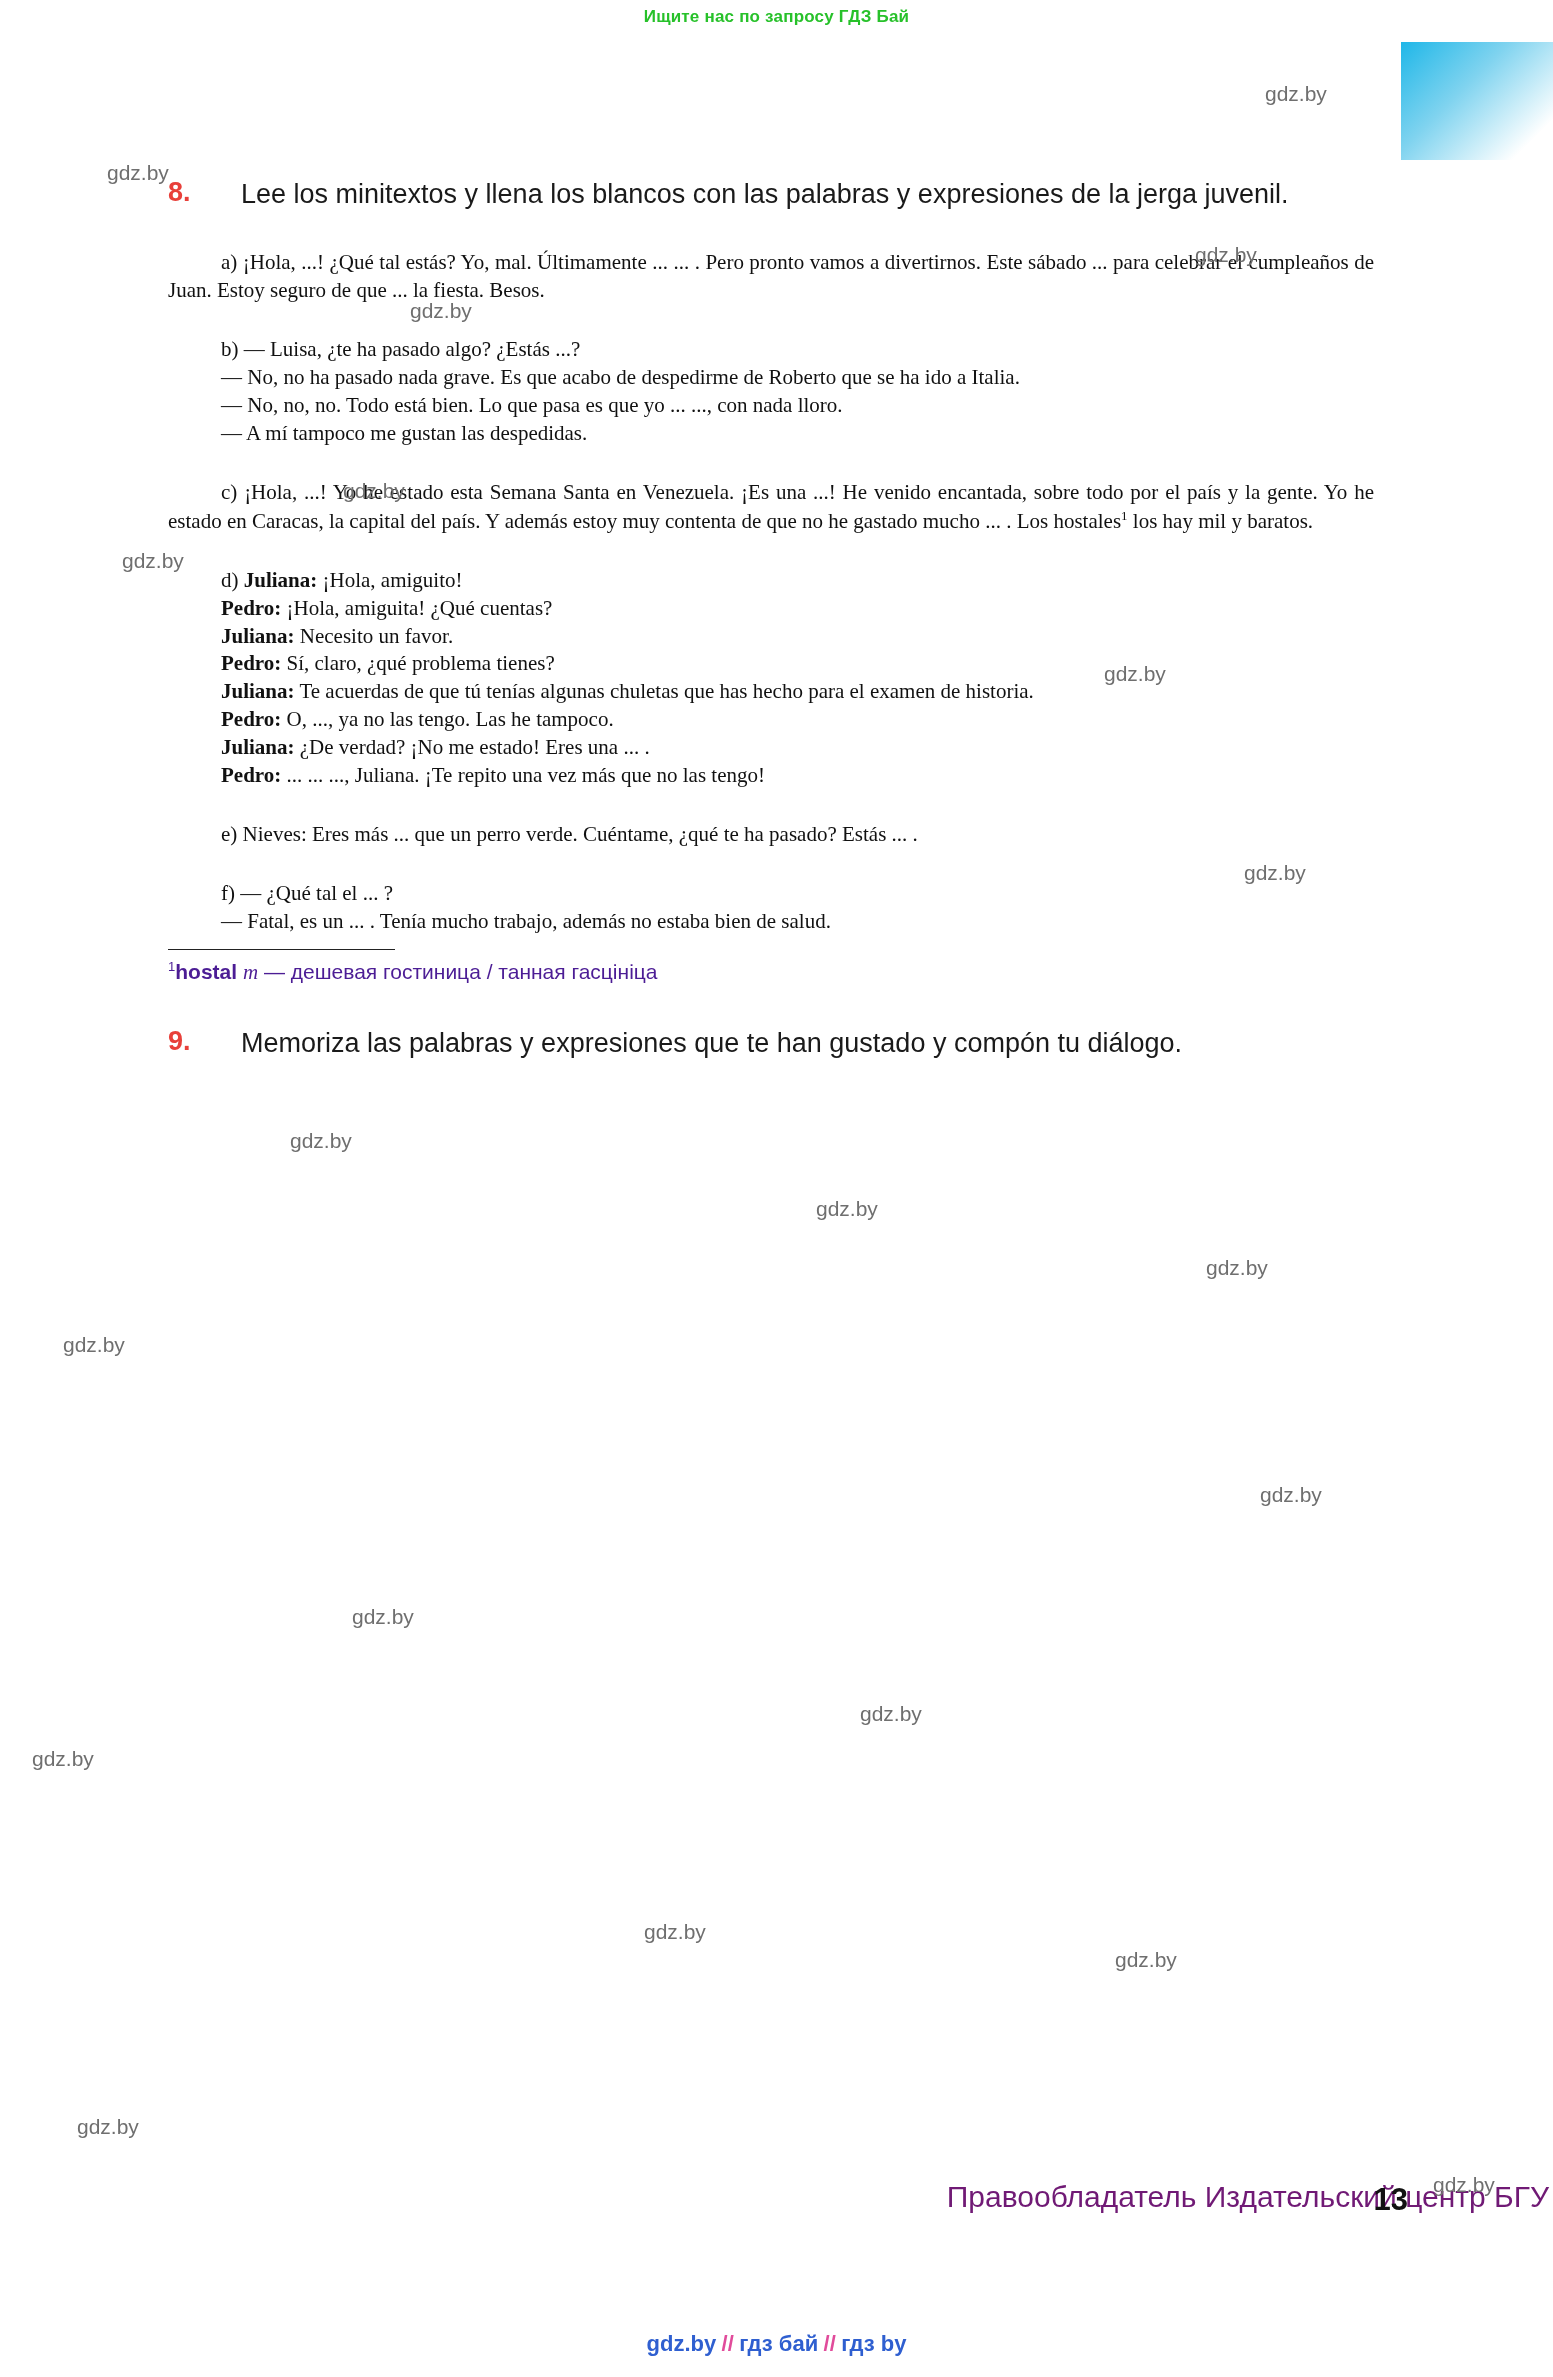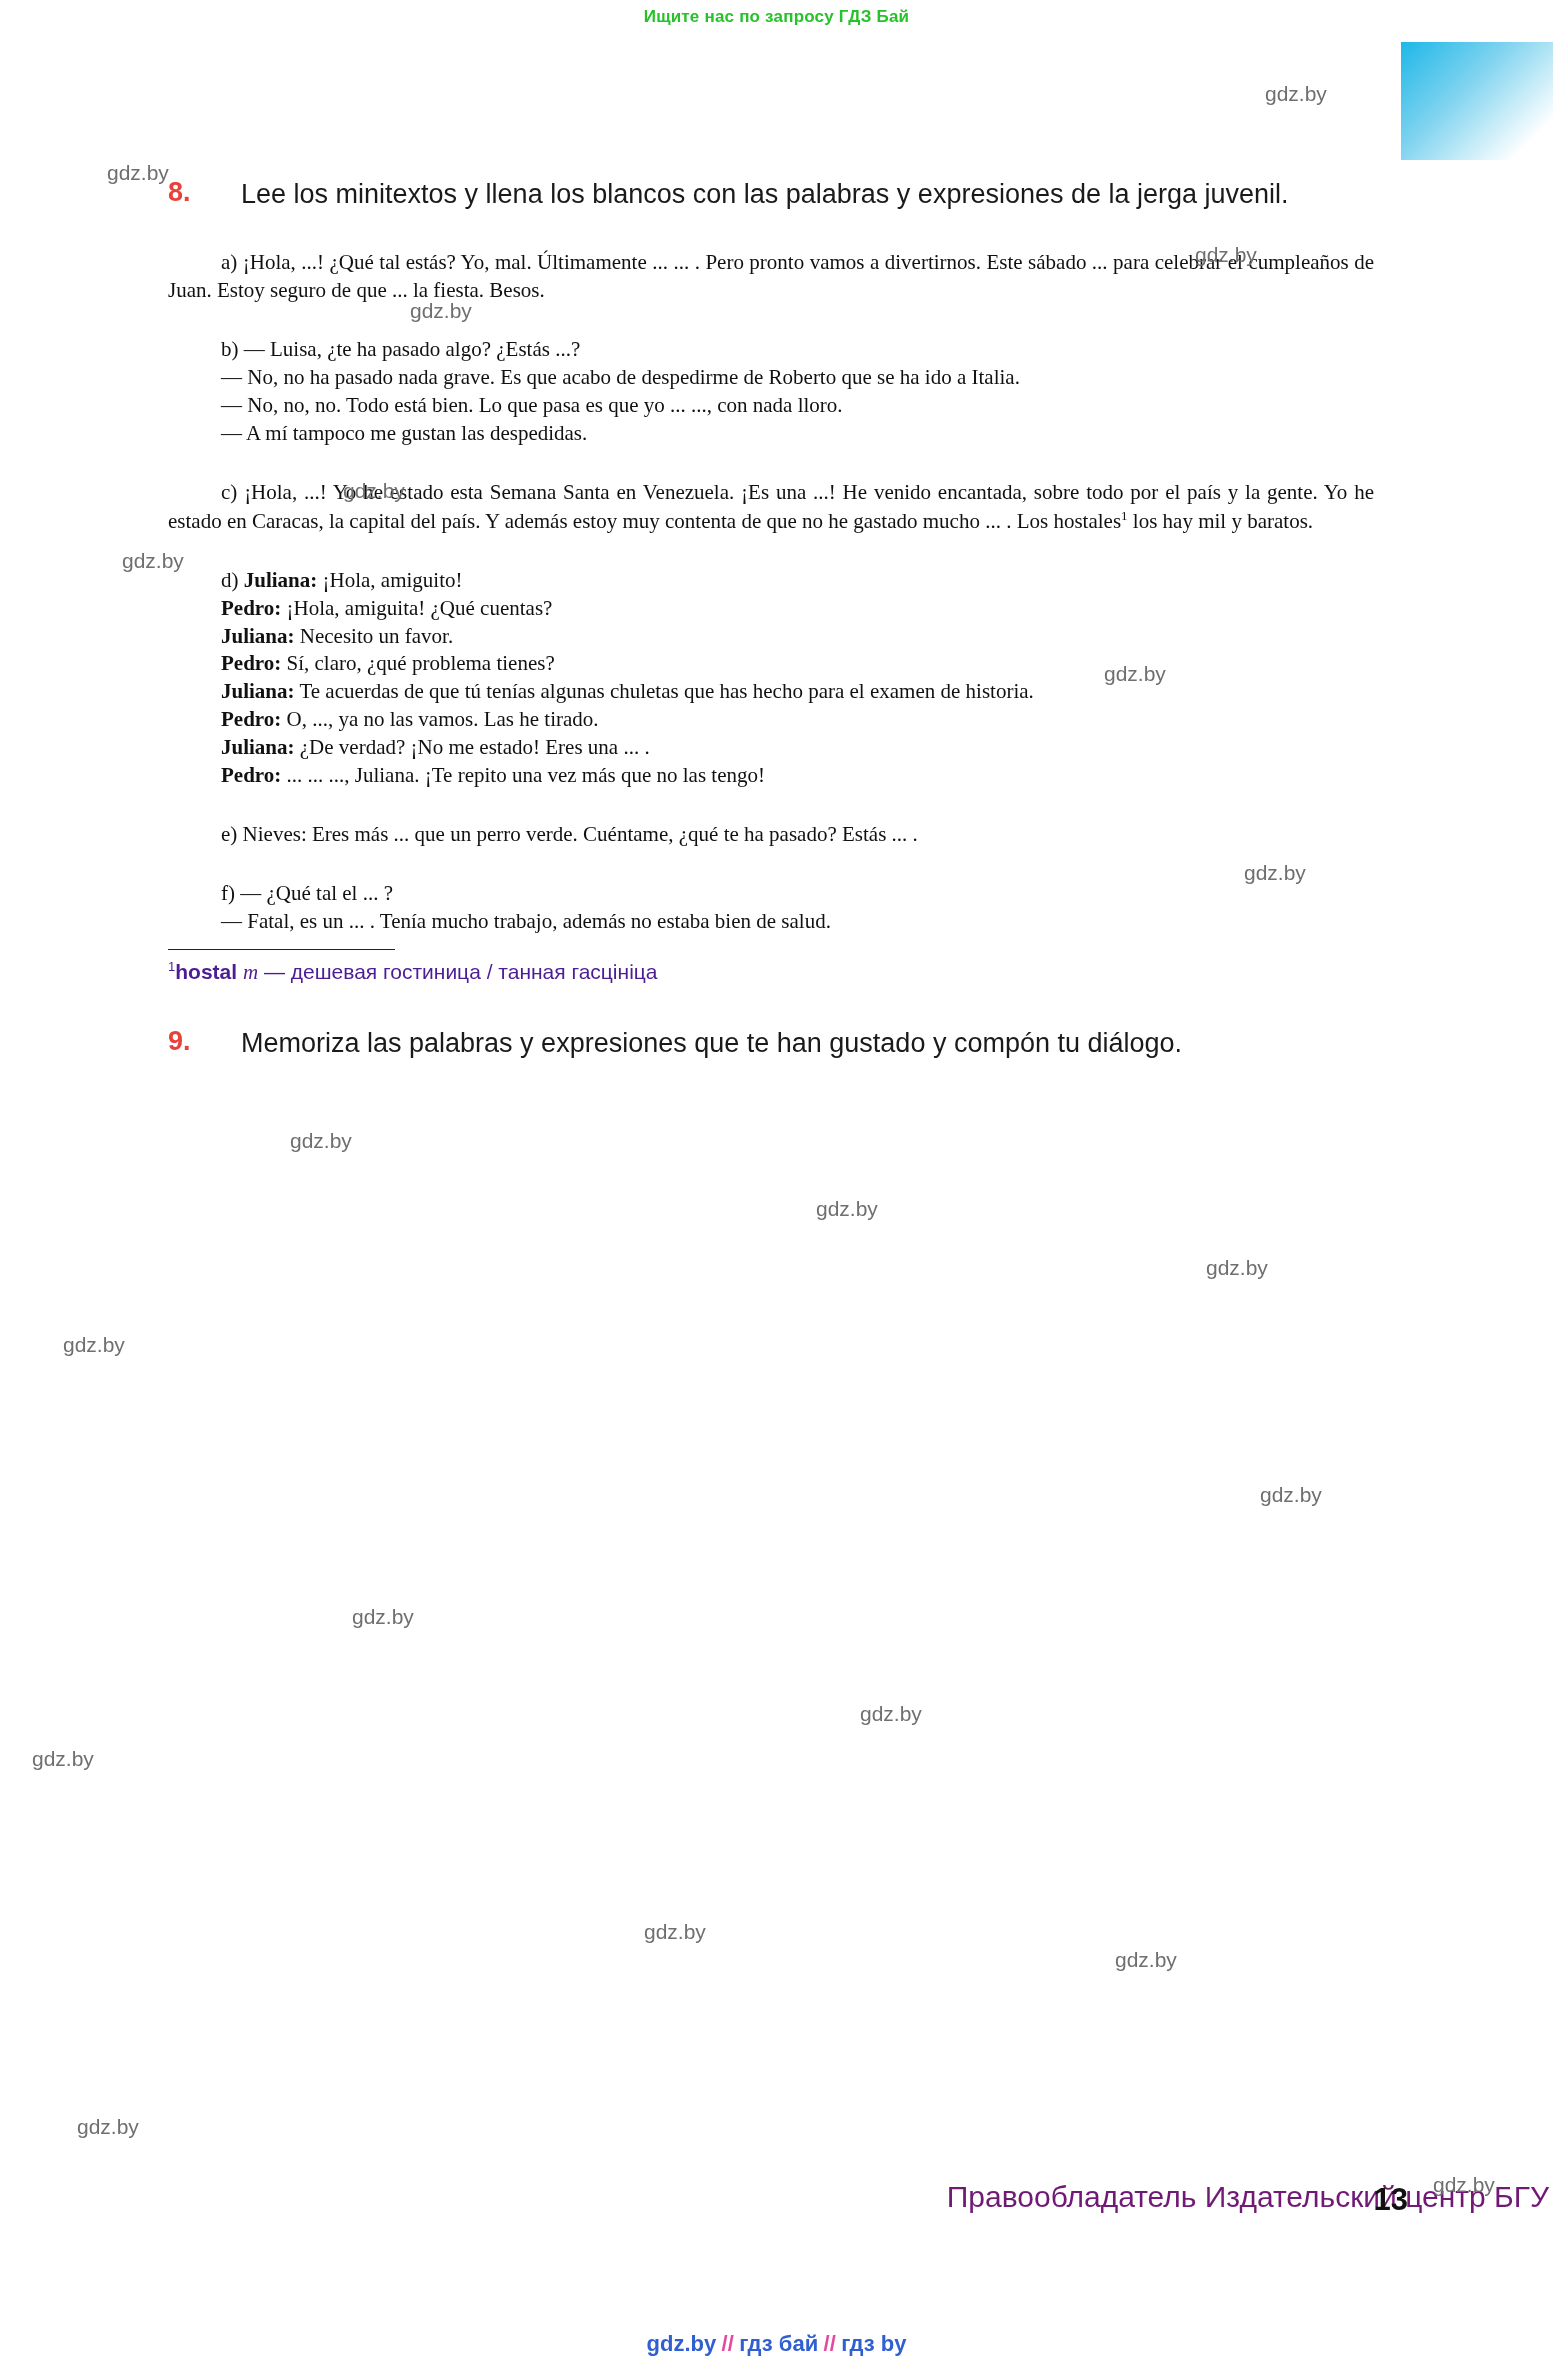--- a/index.html
+++ b/index.html
@@ -168,21 +168,21 @@
 
     <p class="para indent"><span>c) ¡Hola, ...! Yo he estado esta Semana Santa en Venezuela. ¡Es una ...! He venido encantada, sobre todo por el país y la gente. Yo he estado en Caracas, la capital del país. Y además estoy muy contenta de que no he gastado mucho ... . Los hostales</span><sup>1</sup><span> los hay mil y baratos.</span></p>
 
     <div class="spacer-md"></div>
 
     <p class="para hang"><span>d) </span><b>Juliana:</b><span> ¡Hola, amiguito!</span></p>
     <p class="para hang"><b>Pedro:</b><span> ¡Hola, amiguita! ¿Qué cuentas?</span></p>
     <p class="para hang"><b>Juliana:</b><span> Necesito un favor.</span></p>
     <p class="para hang"><b>Pedro:</b><span> Sí, claro, ¿qué problema tienes?</span></p>
     <p class="para hang"><b>Juliana:</b><span> Te acuerdas de que tú tenías algunas chuletas que has hecho para el examen de historia.</span></p>
-    <p class="para hang"><b>Pedro:</b><span> O, ...,  ya no las vamos. Las he tirado.</span></p>
+    <p class="para hang"><b>Pedro:</b><span> O, ...,  ya no las tengo. Las he tampoco.</span></p>
     <p class="para hang"><b>Juliana:</b><span> ¿De verdad? ¡No me estado! Eres una ... .</span></p>
     <p class="para hang"><b>Pedro:</b><span> ... ... ..., Juliana. ¡Te repito una vez más que no las tengo!</span></p>
 
     <div class="spacer-md"></div>
 
     <p class="para indent">e) Nieves: Eres más ... que un perro verde. Cuéntame, ¿qué te ha pasado? Estás ... .</p>
 
     <div class="spacer-md"></div>
 
     <p class="para indent">f) — ¿Qué tal el ... ?</p>

